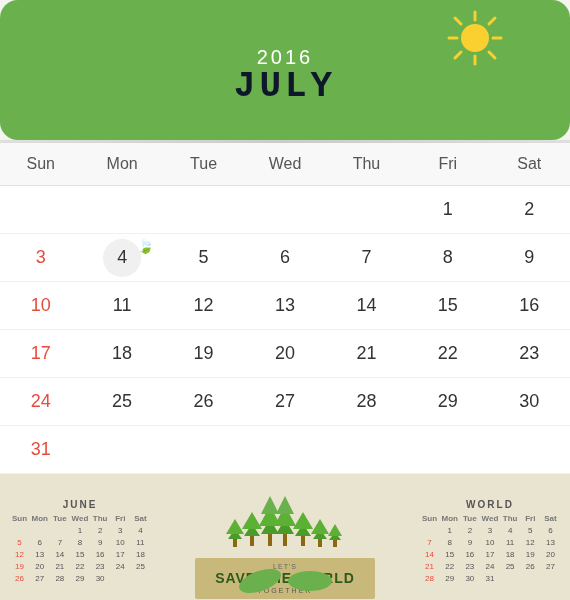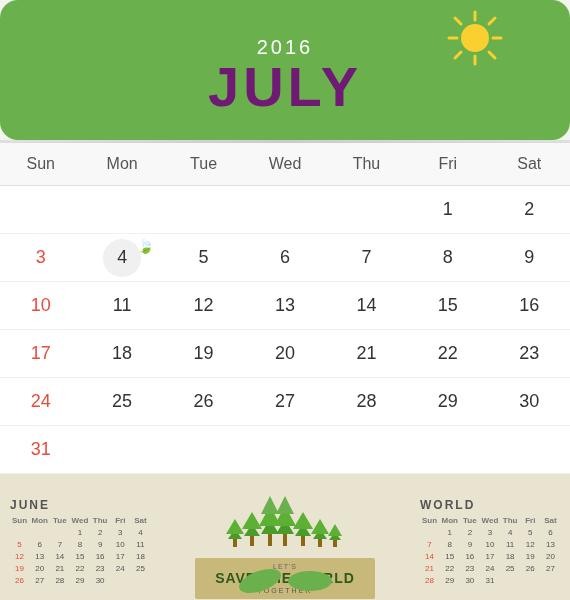--- a/index.html
+++ b/index.html
@@ -25,25 +25,26 @@
       border-radius: 18px;
     }
     .year-text {
       color: white;
       font-size: 20px;
       font-weight: 300;
       letter-spacing: 3px;
       margin-top: 10px;
     }
     .month-text {
-      color: #701a75;
-      font-size: 56px;
+      color: #0f172a;
+      font-size: 36px;
       font-weight: bold;
       line-height: 1;
       letter-spacing: 4px;
+      font-family: Liberation Mono, monospace;
     }
 
     
     .calendar-main {
       background: white;
       padding: 0;
       box-shadow: 0 2px 4px rgba(0,0,0,0.1);
     }
 
     
@@ -119,21 +120,22 @@
       padding: 8px 10px;
       position: relative;
     }
 
     
     .mini-cal {
       flex: 0 0 140px;
       font-size: 8px;
     }
     .mini-cal-title {
-      font-size: 12px;
+      text-align: center;
+      font-size: 10px;
       font-weight: bold;
       color: #555;
       letter-spacing: 2px;
       margin-bottom: 3px;
     }
     .mini-cal-grid {
       display: grid;
       grid-template-columns: repeat(7, 1fr);
       gap: 1px;
     }

